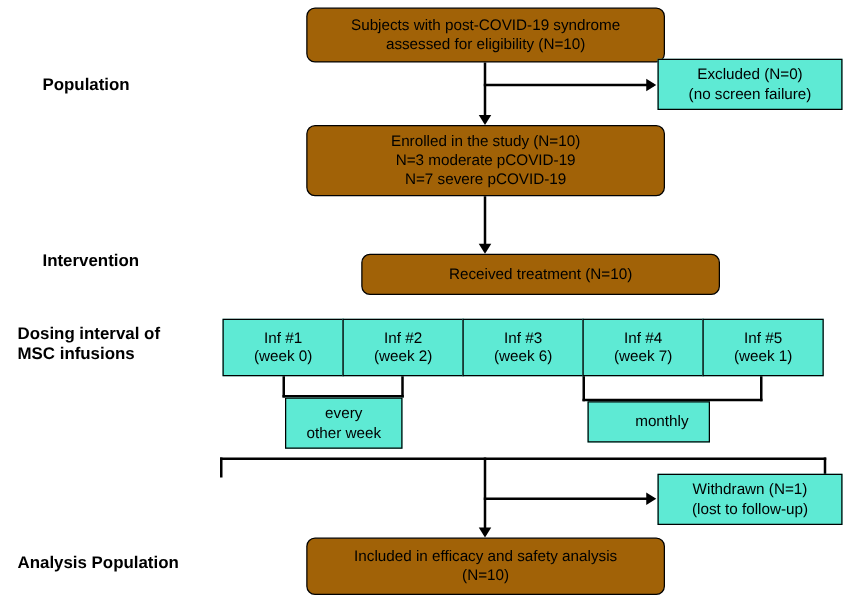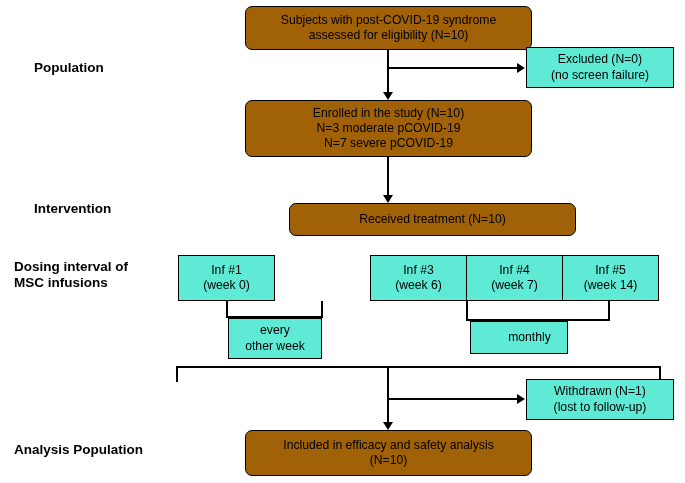--- a/index.html
+++ b/index.html
@@ -112,26 +112,28 @@
 N=3 moderate pCOVID-19
 N=7 severe pCOVID-19</div>
 
   <div class="line vline" style="left:387px; top:157px; height:44px;"></div>
   <div class="arrowhead-down" style="left:382.5px; top:195px;"></div>
 
   <div class="box blue" style="left:245px; top:203px; width:287px; height:33px;margin-left:44px;">Received treatment (N=10)</div>
 
   <div class="box plain" style="left:178px; top:255px; width:97px; height:46px;">Inf #1
 (week 0)</div>
+  <div class="box plain" style="left:274px; top:255px; width:97px; height:46px;">Inf #2
+(week 2)</div>
   <div class="box plain" style="left:370px; top:255px; width:97px; height:46px;">Inf #3
 (week 6)</div>
   <div class="box plain" style="left:466px; top:255px; width:97px; height:46px;">Inf #4
 (week 7)</div>
   <div class="box plain" style="left:562px; top:255px; width:97px; height:46px;">Inf #5
-(week 14)</div>
+(week 1)</div>
 
   <div class="bracket" style="left:226px; top:301px; width:97px; height:17px;"></div>
   <div class="box plain" style="left:228px; top:318px; width:94px; height:41px;">every
 other week</div>
 
   <div class="bracket" style="left:466px; top:301px; width:144px; height:20px;"></div>
   <div class="box plain" style="left:470px; top:321px; width:98px; height:33px;padding-left:21px;">monthly</div>
 
   <div class="bracket-wide" style="left:176px; top:366px; width:485px; height:16px;"></div>
 

